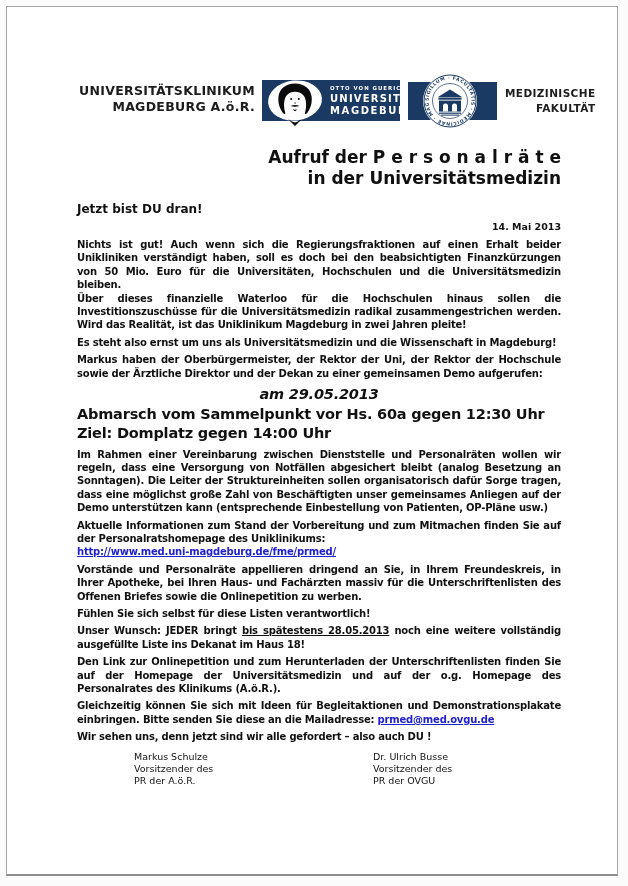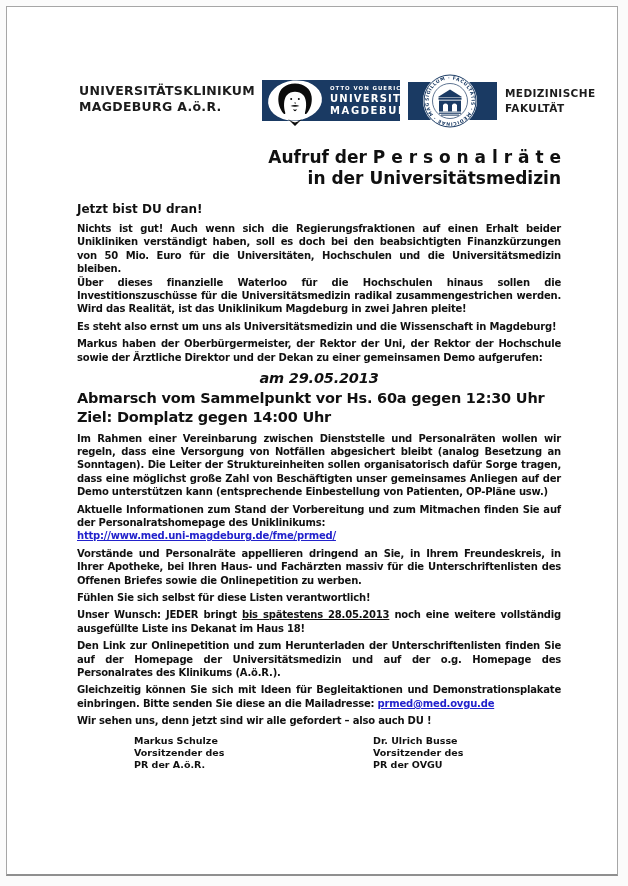--- a/index.html
+++ b/index.html
@@ -9,21 +9,21 @@
     font-family:"DejaVu Sans",sans-serif;
     color:#111;
     -webkit-font-smoothing:antialiased;
   }
   .page{
     position:absolute;left:6px;top:6px;width:612px;height:870px;
     background:#ffffff;border:1px solid #a6a6a6;border-bottom:2px solid #8f8f8f;
     box-sizing:border-box;overflow:hidden;
   }
   
-  .header{position:absolute;top:0;left:0;right:0;height:130px;}
+  .header{position:absolute;top:0;left:0;right:0;height:130px;text-align:right;}
   .org-name{
     position:absolute;left:72px;top:76px;
     font-size:12.5px;font-weight:bold;line-height:15.5px;
     letter-spacing:.3px;color:#1c1c1c;white-space:nowrap;
   }
   .ovgu-logo{position:absolute;left:255px;top:70px;width:138px;height:52px;}
   .seal-logo{position:absolute;left:398px;top:65px;width:102px;height:61px;}
   .faculty-name{
     position:absolute;left:498px;top:79px;
     font-size:10.5px;font-weight:bold;line-height:15px;
@@ -48,21 +48,21 @@
     margin:5px 0 4px 0;
     font-size:14.5px;font-weight:bold;letter-spacing:-.2px;line-height:19.5px;
   }
   .demo-center{text-align:center;font-style:italic;}
   .doc-link{
     color:#2222cc;font-weight:bold;text-decoration:underline;cursor:pointer;
   }
   .u{text-decoration:underline;}
   
   .sign-row{display:flex;margin-top:7px;}
-  .sig{font-size:9.5px;font-weight:bold;line-height:12.3px;}
+  .sig{font-size:9.5px;font-weight:normal;line-height:12.3px;}
   .sig-left{margin-left:57px;width:239px;}
 </style>
 </head>
 <body>
 
 <div class="page">
 
   <div class="header">
     <div class="org-name">
       <div>UNIVERSITÄTSKLINIKUM</div>
@@ -116,20 +116,21 @@
   </div>
 
   <div class="content">
 
     <div class="doc-title">
       <div>Aufruf der P e r s o n a l r ä t e</div>
       <div>in der Universitätsmedizin</div>
     </div>
 
     <div class="salutation">Jetzt bist DU dran!</div>
+    <div class="date-line">14. Mai 2013</div>
 
     <p class="para first-para">Nichts ist gut! Auch wenn sich die Regierungsfraktionen auf einen Erhalt beider Unikliniken verständigt haben, soll es doch bei den beabsichtigten Finanzkürzungen von 50 Mio. Euro für die Universitäten, Hochschulen und die Universitätsmedizin bleiben.</p>
     <p class="para tight">Über dieses finanzielle Waterloo für die Hochschulen hinaus sollen die Investitionszuschüsse für die Universitätsmedizin radikal zusammengestrichen werden. Wird das Realität, ist das Uniklinikum Magdeburg in zwei Jahren pleite!</p>
 
     <p class="para">Es steht also ernst um uns als Universitätsmedizin und die Wissenschaft in Magdeburg!</p>
 
     <p class="para">Markus haben der Oberbürgermeister, der Rektor der Uni, der Rektor der Hochschule sowie der Ärztliche Direktor und der Dekan zu einer gemeinsamen Demo aufgerufen:</p>
 
     <div class="demo-block">
       <div class="demo-center">am 29.05.2013</div>

